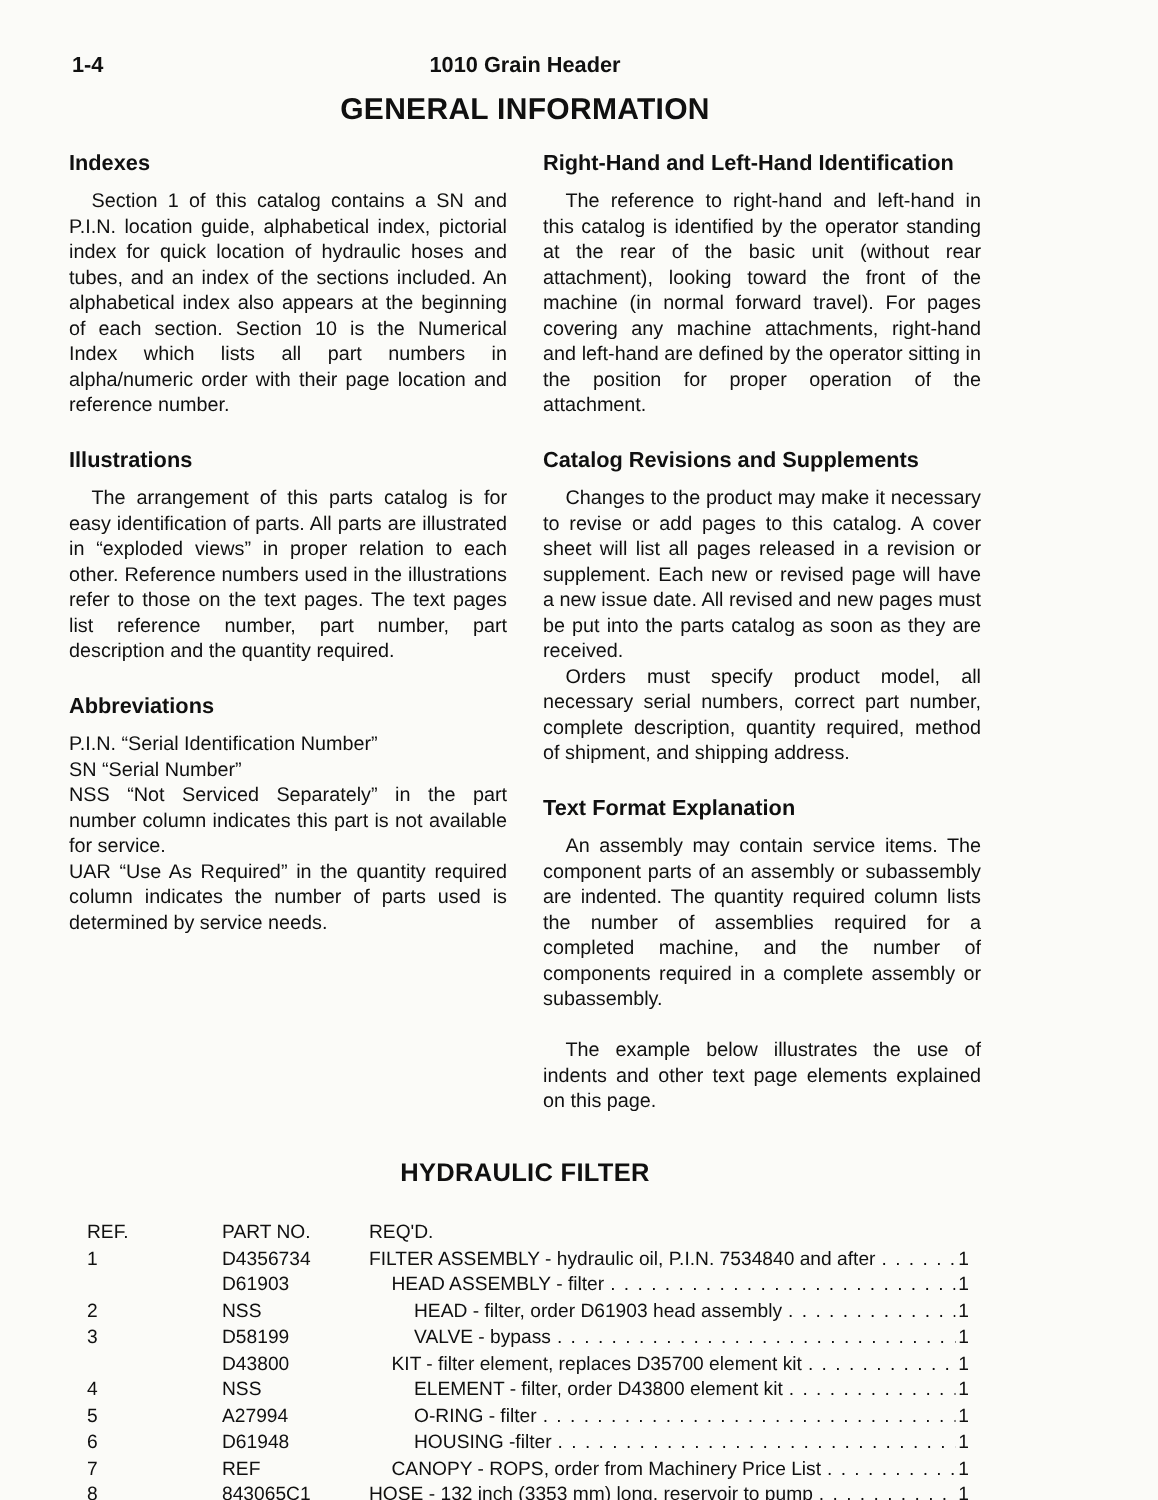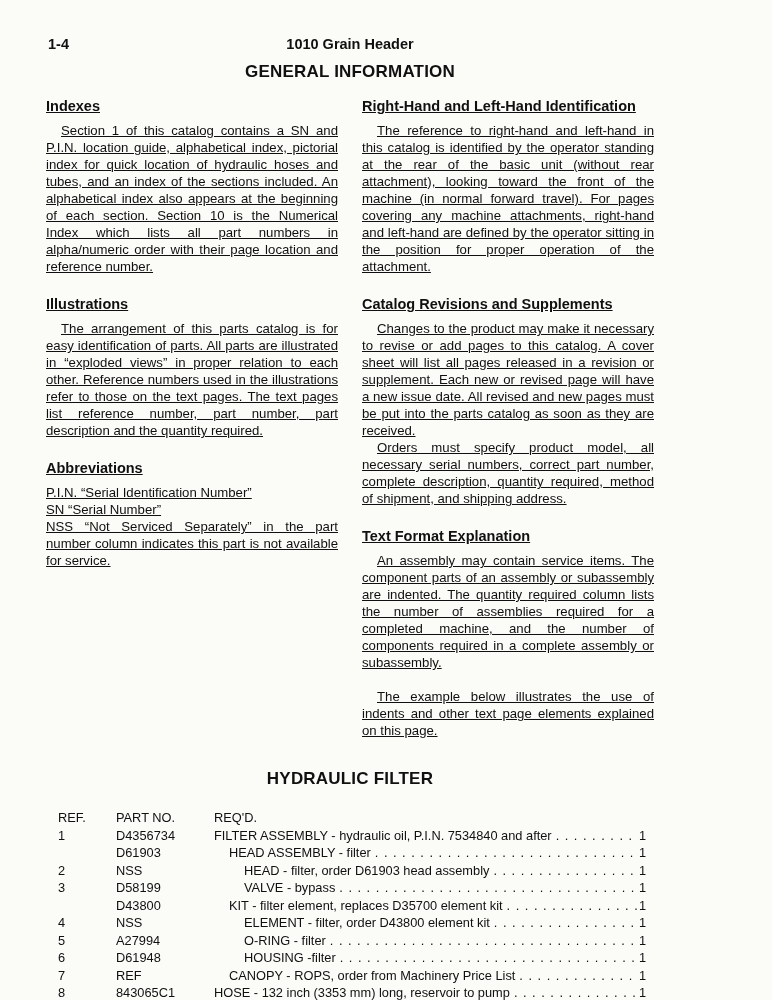--- a/index.html
+++ b/index.html
@@ -31,29 +31,28 @@
     font-size: 14.5px;
   }
   .running-title {
     text-align: center;
     font-weight: bold;
     font-size: 14.5px;
   }
   .main-title {
     text-align: center;
     font-weight: bold;
-    font-size: 17px;
+    font-size: 20px;
     letter-spacing: 0.2px;
     margin: 2px 0 10px 0;
   }
   
   .columns {
     display: flex;
     gap: 24px;
-    text-decoration: underline;
   }
   .col { flex: 1 1 0; min-width: 0; }
   .sec-heading {
     font-weight: bold;
     font-size: 14.5px;
     margin: 21px 0 8px 0;
   }
   .col .section:first-child .sec-heading { margin-top: 6px; }
   .body-p {
     margin: 0;
@@ -76,21 +75,21 @@
     margin: 0 8px 0 12px;
     font-size: 12.8px;
     line-height: 17.5px;
   }
   .t-head, .t-row {
     display: flex;
     align-items: flex-start;
     white-space: nowrap;
   }
   .c-ref  { width: 58px;  flex: 0 0 58px; }
-  .c-part { width: 98px;  flex: 0 0 98px; }
+  .c-part { width: 98px;  flex: 0 0 98px; margin-left: 32px; }
   .c-desc { flex: 1 1 auto; display: flex; align-items: baseline; min-width: 0; }
   .c-desc .desc-text { white-space: nowrap; }
   .c-qty  { flex: 0 0 auto; text-align: right; }
   .t-head .c-desc { display: block; text-align: center; }
   .t-head .c-qty { }
   .leader {
     flex: 1 1 auto;
     overflow: hidden;
     white-space: nowrap;
     margin: 0 2px 0 4px;
@@ -122,20 +121,21 @@
       </div>
       <div class="section">
         <div class="sec-heading">Illustrations</div>
         <p class="body-p">The arrangement of this parts catalog is for easy identification of parts. All parts are illustrated in “exploded views” in proper relation to each other. Reference numbers used in the illustrations refer to those on the text pages. The text pages list reference number, part number, part description and the quantity required.</p>
       </div>
       <div class="section">
         <div class="sec-heading">Abbreviations</div>
         <p class="body-p no-indent">P.I.N. “Serial Identification Number”</p>
         <p class="body-p no-indent">SN “Serial Number”</p>
         <p class="body-p no-indent">NSS “Not Serviced Separately” in the part number column indicates this part is not available for service.</p>
+        <p class="body-p no-indent">UAR “Use As Required” in the quantity required column indicates the number of parts used is determined by service needs.</p>
       </div>
     </div>
 
     <div class="col">
       <div class="section">
         <div class="sec-heading">Right-Hand and Left-Hand Identification</div>
         <p class="body-p">The reference to right-hand and left-hand in this catalog is identified by the operator standing at the rear of the basic unit (without rear attachment), looking toward the front of the machine (in normal forward travel). For pages covering any machine attachments, right-hand and left-hand are defined by the operator sitting in the position for proper operation of the attachment.</p>
       </div>
       <div class="section">
         <div class="sec-heading">Catalog Revisions and Supplements</div>

